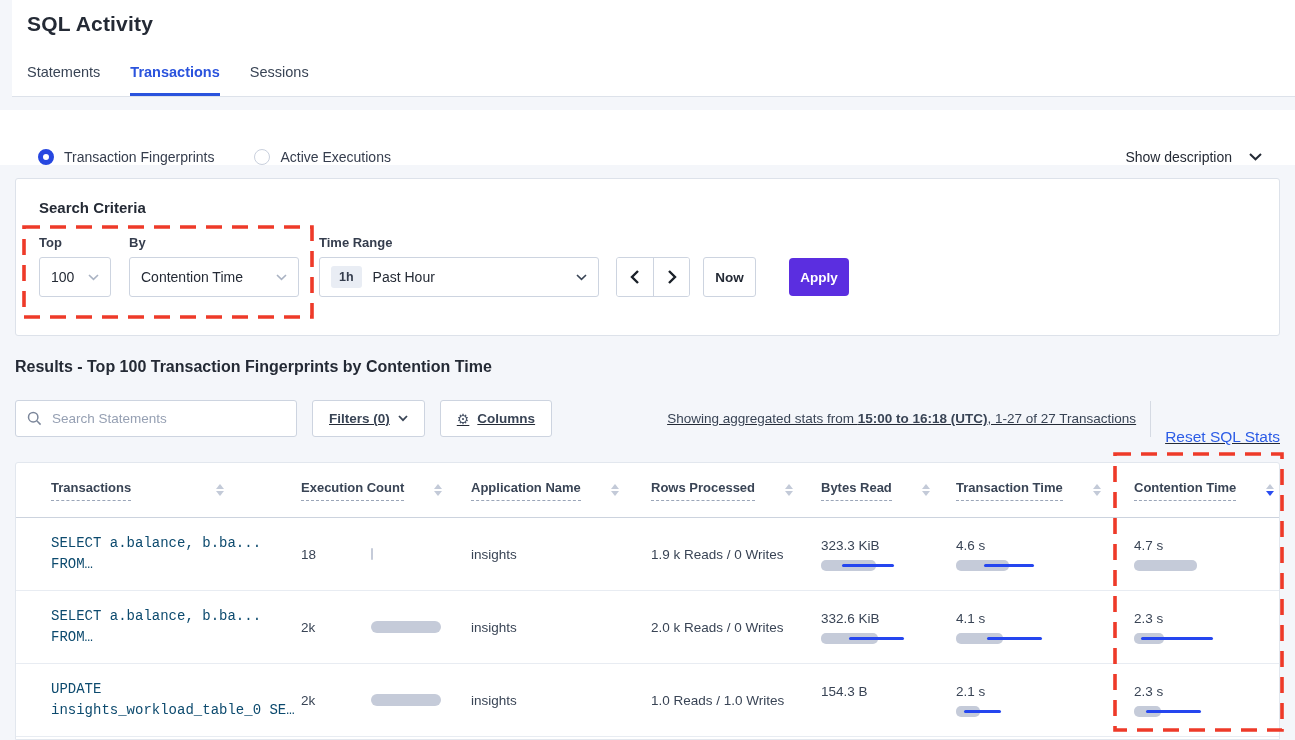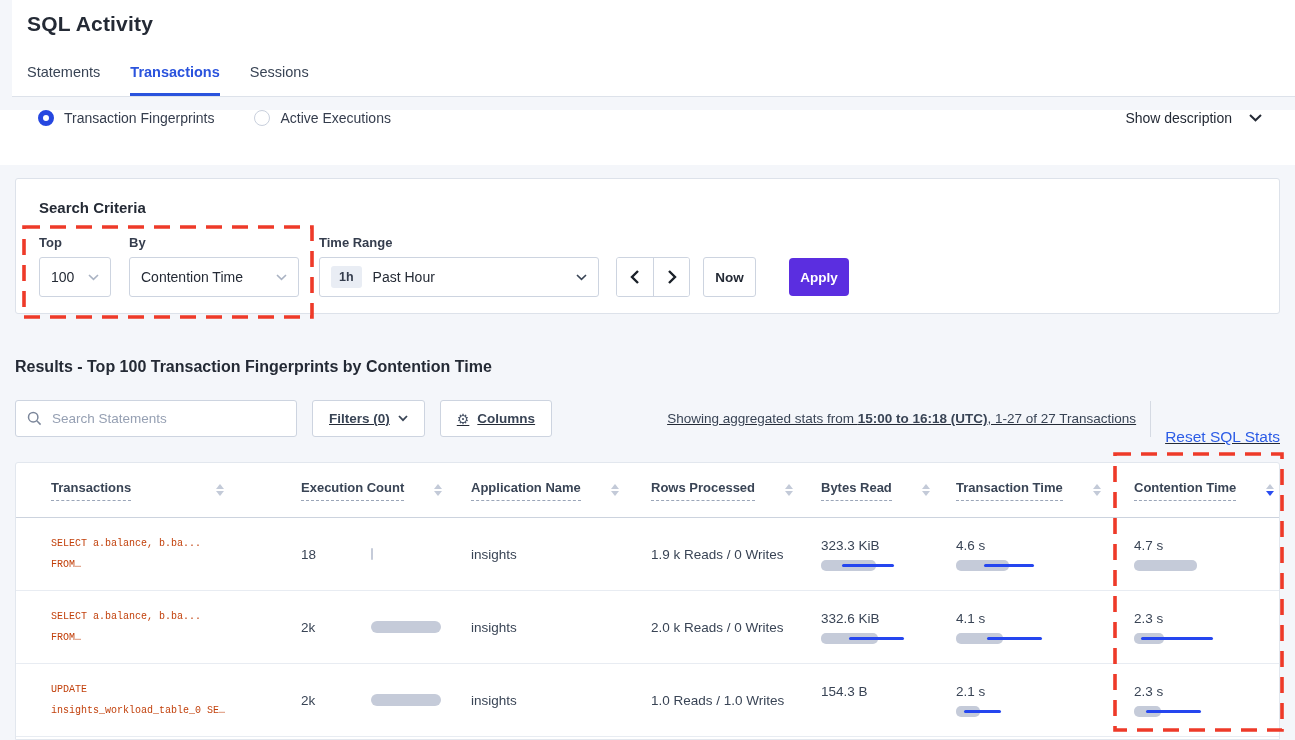--- a/index.html
+++ b/index.html
@@ -9,30 +9,30 @@
     background:#f4f6fa; color:#242a35;
     font-family:"Liberation Sans","DejaVu Sans",sans-serif;
   }
   
   .topbar { position:absolute; top:0; left:12px; width:1295px; height:97px; background:#fff; border-bottom:1px solid #dde2ea; }
   .page-title { position:absolute; top:12px; left:15px; font-size:21px; font-weight:bold; color:#242a35; letter-spacing:.2px; }
   .tabs { position:absolute; left:15px; bottom:0; display:flex; gap:30px; }
   .tab { font-size:14.5px; color:#394455; padding-bottom:13px; cursor:pointer; }
   .tab.active { color:#2a53dd; font-weight:bold; border-bottom:3px solid #2a53dd; }
   
-  .radio-row { position:absolute; top:110px; left:0; width:1295px; height:55px; background:#fff; display:flex; align-items:flex-start; padding:0 33px 0 38px; }
+  .radio-row { position:absolute; top:110px; left:0; width:1295px; height:55px; background:#fff; display:flex; align-items:flex-end; padding:0 33px 0 38px; }
   .radio-opt { display:flex; align-items:center; cursor:pointer; }
   .radio-opt + .radio-opt { margin-left:40px; }
   .radio-dot { width:16px; height:16px; border-radius:50%; background:#fff; }
   .radio-dot.on  { border:5px solid #2647e0; }
   .radio-dot.off { border:1.5px solid #c9d0dd; }
   .radio-label { margin-left:10px; font-size:14px; color:#353d4d; }
   .show-desc { margin-left:auto; display:flex; align-items:center; gap:17px; font-size:14px; color:#242a35; cursor:pointer; }
   
-  .panel { position:absolute; top:178px; left:15px; width:1265px; height:136px; background:#fff; border:1px solid #dde2ea; border-radius:3px; }
+  .panel { position:absolute; top:178px; left:15px; width:1265px; height:158px; background:#fff; border:1px solid #dde2ea; border-radius:3px; }
   .panel-heading { position:absolute; top:20px; left:23px; font-size:15px; font-weight:bold; color:#242a35; }
   .field-label { position:absolute; top:56px; font-size:13px; font-weight:bold; color:#353d4d; }
   .ctrl { position:absolute; top:78px; height:40px; background:#fff; border:1px solid #cdd4e0; border-radius:3px; display:flex; align-items:center; padding:0 11px; font-size:14px; color:#242a35; cursor:pointer; }
   .ctrl .spacer { flex:1; }
   .badge-1h { background:#e9edf4; border-radius:3px; font-size:12.5px; font-weight:bold; padding:4px 8px; margin-right:11px; color:#353d4d; }
   .btn-group { position:absolute; top:78px; left:600px; display:flex; border:1px solid #cdd4e0; border-radius:3px; overflow:hidden; background:#fff; height:40px; }
   .nav-btn { width:36px; display:flex; align-items:center; justify-content:center; cursor:pointer; background:#fff; }
   .nav-btn + .nav-btn { border-left:1px solid #cdd4e0; }
   .now-btn { position:absolute; top:78px; left:687px; width:53px; height:40px; background:#fff; border:1px solid #cdd4e0; border-radius:3px; font-size:13.5px; font-weight:bold; color:#242a35; display:flex; align-items:center; justify-content:center; cursor:pointer; }
   .apply-btn { position:absolute; top:79px; left:773px; width:60px; height:38px; background:#5b2ee0; border:none; border-radius:4px; font-size:13.5px; font-weight:bold; color:#fff; display:flex; align-items:center; justify-content:center; cursor:pointer; font-family:inherit; }
@@ -54,21 +54,21 @@
   .thead { height:55px; align-items:center; border-bottom:1px solid #ccd3de; }
   .hcell { display:flex; align-items:center; font-size:13px; font-weight:bold; color:#394455; }
   .hlabel { border-bottom:1px dashed #9aa5b8; padding-bottom:5px; }
   .sort { margin-left:30px; display:flex; flex-direction:column; gap:2px; cursor:pointer; }
   .hcell.col0 .sort { margin-left:85px; }
   .tri { width:0; height:0; border-left:4px solid transparent; border-right:4px solid transparent; }
   .tri.up { border-bottom:5px solid #c3cad8; }
   .tri.down { border-top:5px solid #c3cad8; }
   .tri.down.active { border-top-color:#2a4df0; }
   .trow { height:73px; align-items:center; border-bottom:1px solid #e8ecf2; }
-  .sql-cell { font-family:"Liberation Mono","DejaVu Sans Mono",monospace; font-size:10px; color:#c2410c; line-height:21px; cursor:pointer; }
+  .sql-cell { font-family:"Liberation Mono","DejaVu Sans Mono",monospace; font-size:14px; color:#0c4a6e; line-height:21px; cursor:pointer; }
   .exec-cell { display:flex; align-items:center; }
   .exec-num { font-size:13.5px; color:#394455; width:70px; }
   .exec-bar { display:inline-block; height:12px; background:#c5cbd9; border-radius:6px; }
   .cell-text { font-size:13.5px; color:#394455; }
   .metric-cell { font-size:13.5px; color:#394455; }
   .metric-bar { position:relative; height:11px; margin-top:7px; width:100%; }
   .bar-gray { position:absolute; left:0; top:0; height:11px; background:#c5cbd9; border-radius:5px; }
   .bar-blue { position:absolute; top:4px; height:3px; background:#2546ef; border-radius:2px; }
   
   .overlay { position:absolute; pointer-events:none; z-index:50; }

